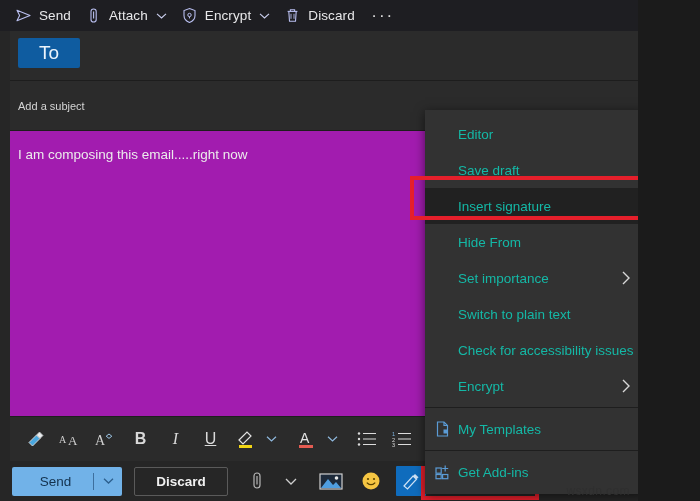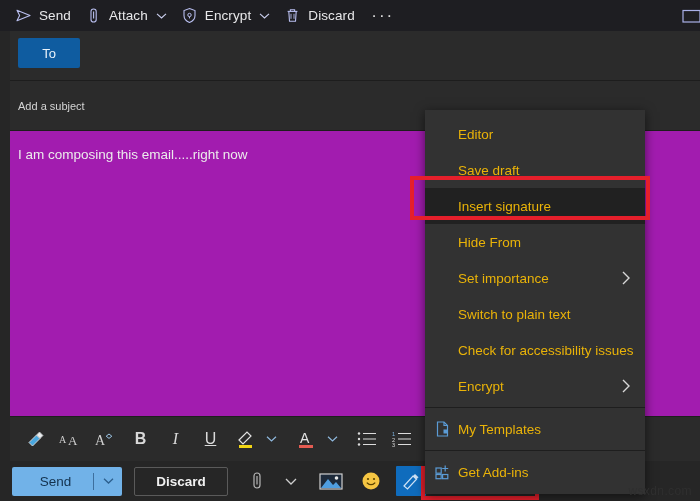--- a/index.html
+++ b/index.html
@@ -6,21 +6,21 @@
     margin: 0;
     padding: 0;
     background: #1b1b1b;
   }
   body {
     font-family: "Liberation Sans", sans-serif;
     -webkit-font-smoothing: antialiased;
   }
   #app {
     position: relative;
-    width: 700px;
+    width: 638px;
     height: 501px;
     overflow: hidden;
     background: #262626;
     color: #e6e6e6;
     user-select: none;
   }
 
   
   .topbar {
     position: absolute;
@@ -85,21 +85,21 @@
   }
   .to-chip {
     position: absolute;
     left: 8px; top: 7px;
     width: 62px; height: 30px;
     background: #0f5ca0;
     border-radius: 2px;
     display: flex;
     align-items: center;
     justify-content: center;
-    font-size: 13px;
+    font-size: 19px;
     color: #eaf3fb;
     cursor: pointer;
   }
 
   
   .row-subject {
     position: absolute;
     left: 10px; top: 81px;
     width: 690px; height: 50px;
     background: #2b2b2b;
@@ -254,21 +254,21 @@
     box-sizing: border-box;
   }
   .mi {
     position: relative;
     height: 36px;
     display: flex;
     align-items: center;
     padding-left: 33px;
     box-sizing: border-box;
     font-size: 13.5px;
-    color: #eab308;
+    color: #14b8a6;
     cursor: pointer;
     white-space: nowrap;
   }
   .mi.selected {
     background: #212121;
   }
   .mi .submenu-arrow {
     position: absolute;
     right: 14px;
     top: 50%;

